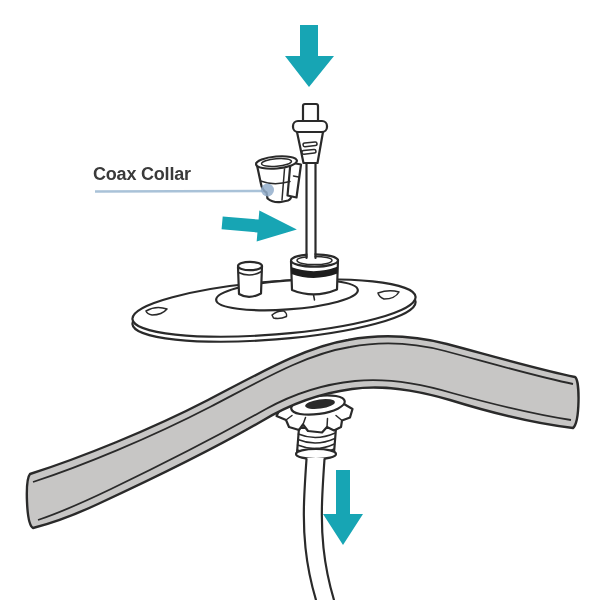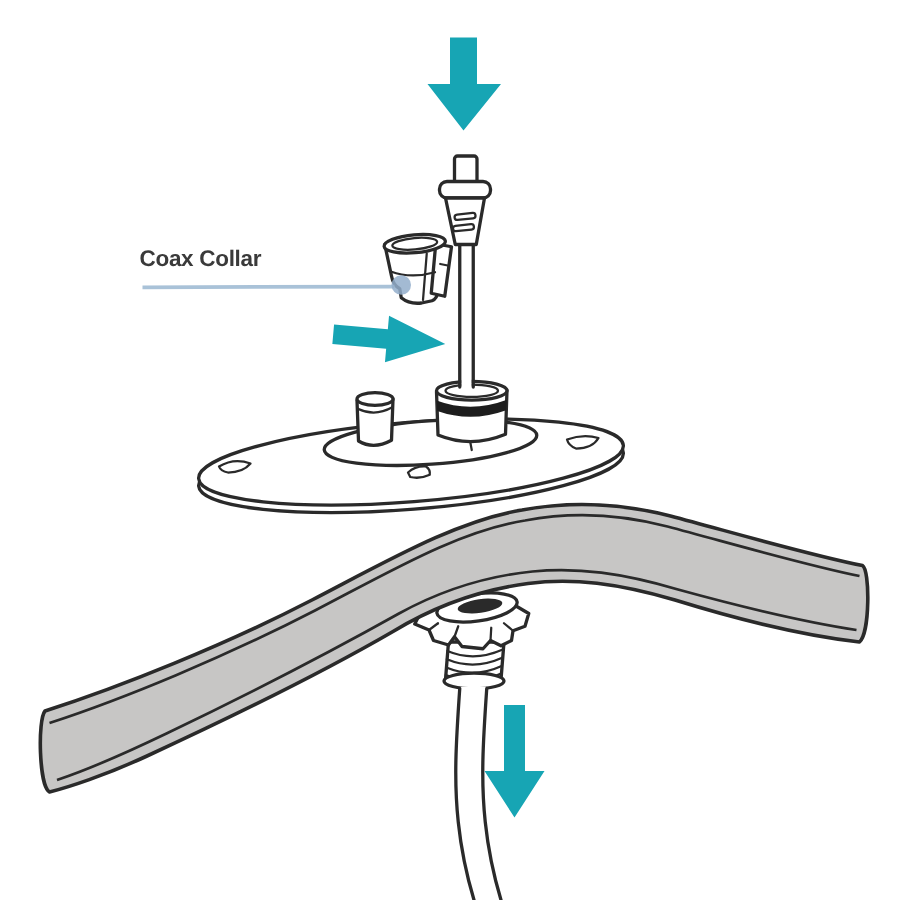--- a/index.html
+++ b/index.html
@@ -14,21 +14,21 @@
   }
   html,body{margin:0;padding:0;background:var(--background);}
   .stage{
     position:relative;width:600px;height:600px;overflow:hidden;
     background:var(--background);
     font-family:"Liberation Sans",sans-serif;
   }
   .stage svg{position:absolute;left:0;top:0;}
   .diagram-label{
     position:absolute;left:93px;top:165px;
-    font-size:15px;font-weight:bold;line-height:1;
+    font-size:18px;font-weight:bold;line-height:1;
     letter-spacing:-0.2px;color:var(--text);white-space:nowrap;
   }
   .ln{fill:none;stroke:var(--outline);stroke-width:2.2;stroke-linecap:round;stroke-linejoin:round;}
   .fw{fill:#ffffff;stroke:var(--outline);stroke-width:2.2;stroke-linecap:round;stroke-linejoin:round;}
   .thin{stroke-width:1.5;}
   .teal{fill:var(--teal);stroke:none;}
   .bandfill{fill:var(--band);stroke:var(--outline);stroke-width:2.4;stroke-linejoin:round;}
   .bandline{fill:none;stroke:var(--outline);stroke-width:1.8;}
 </style>
 </head>

